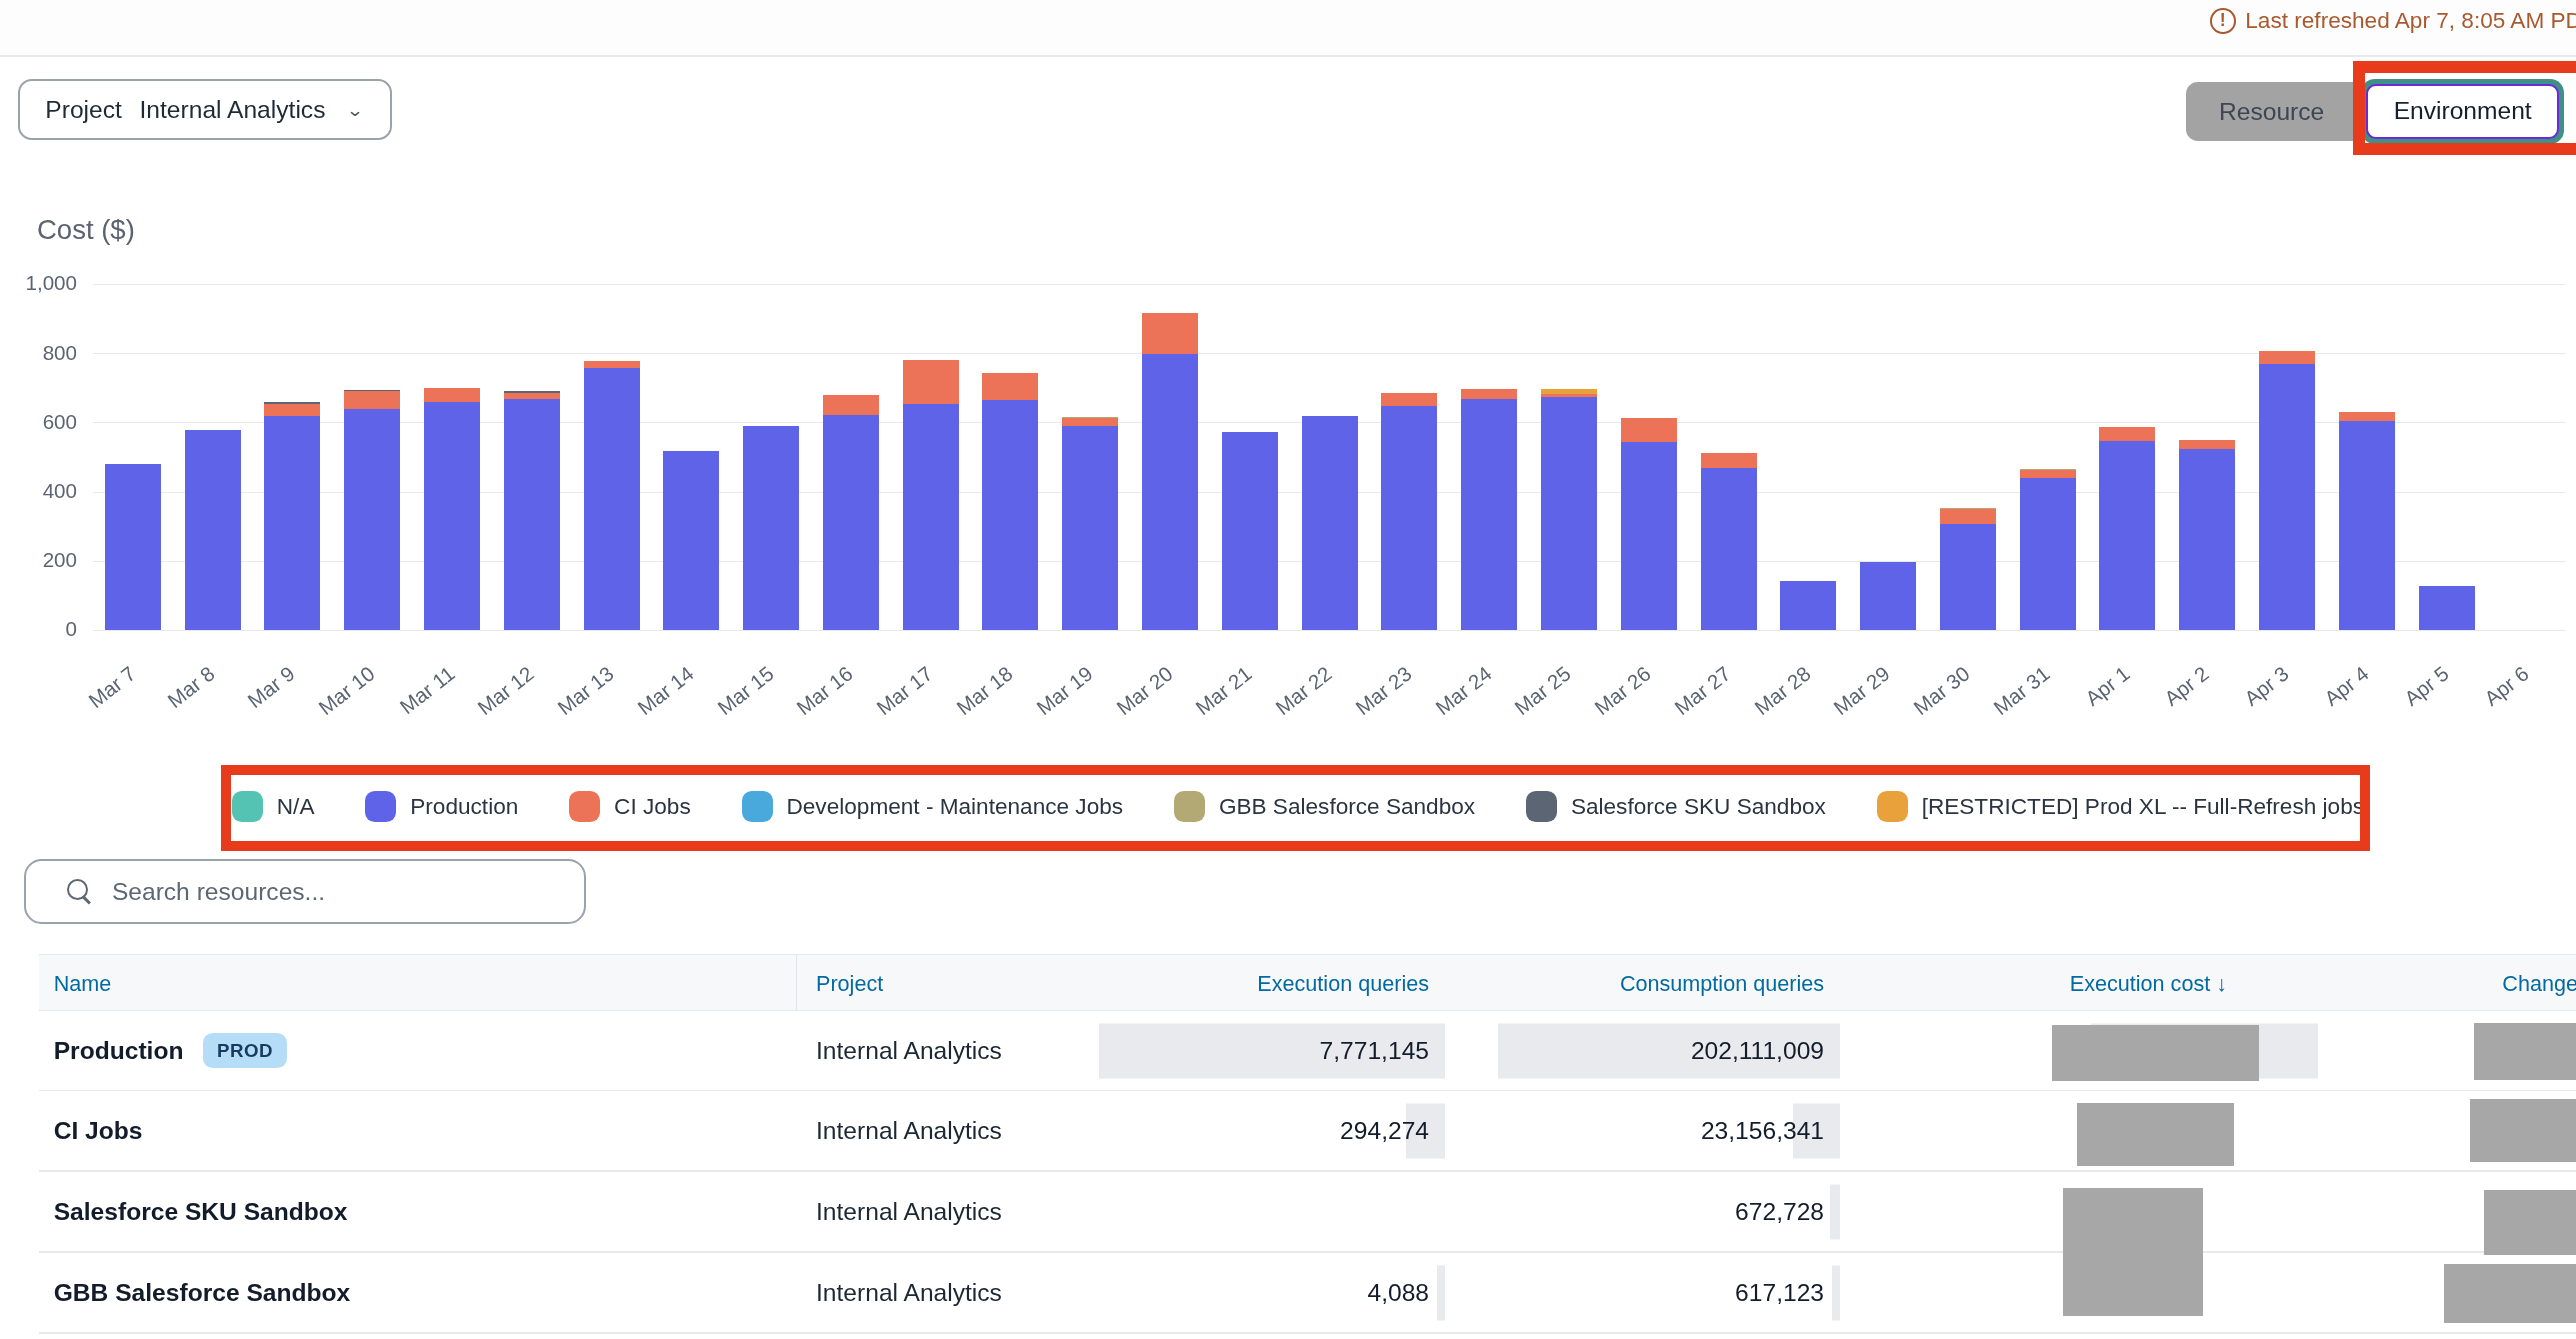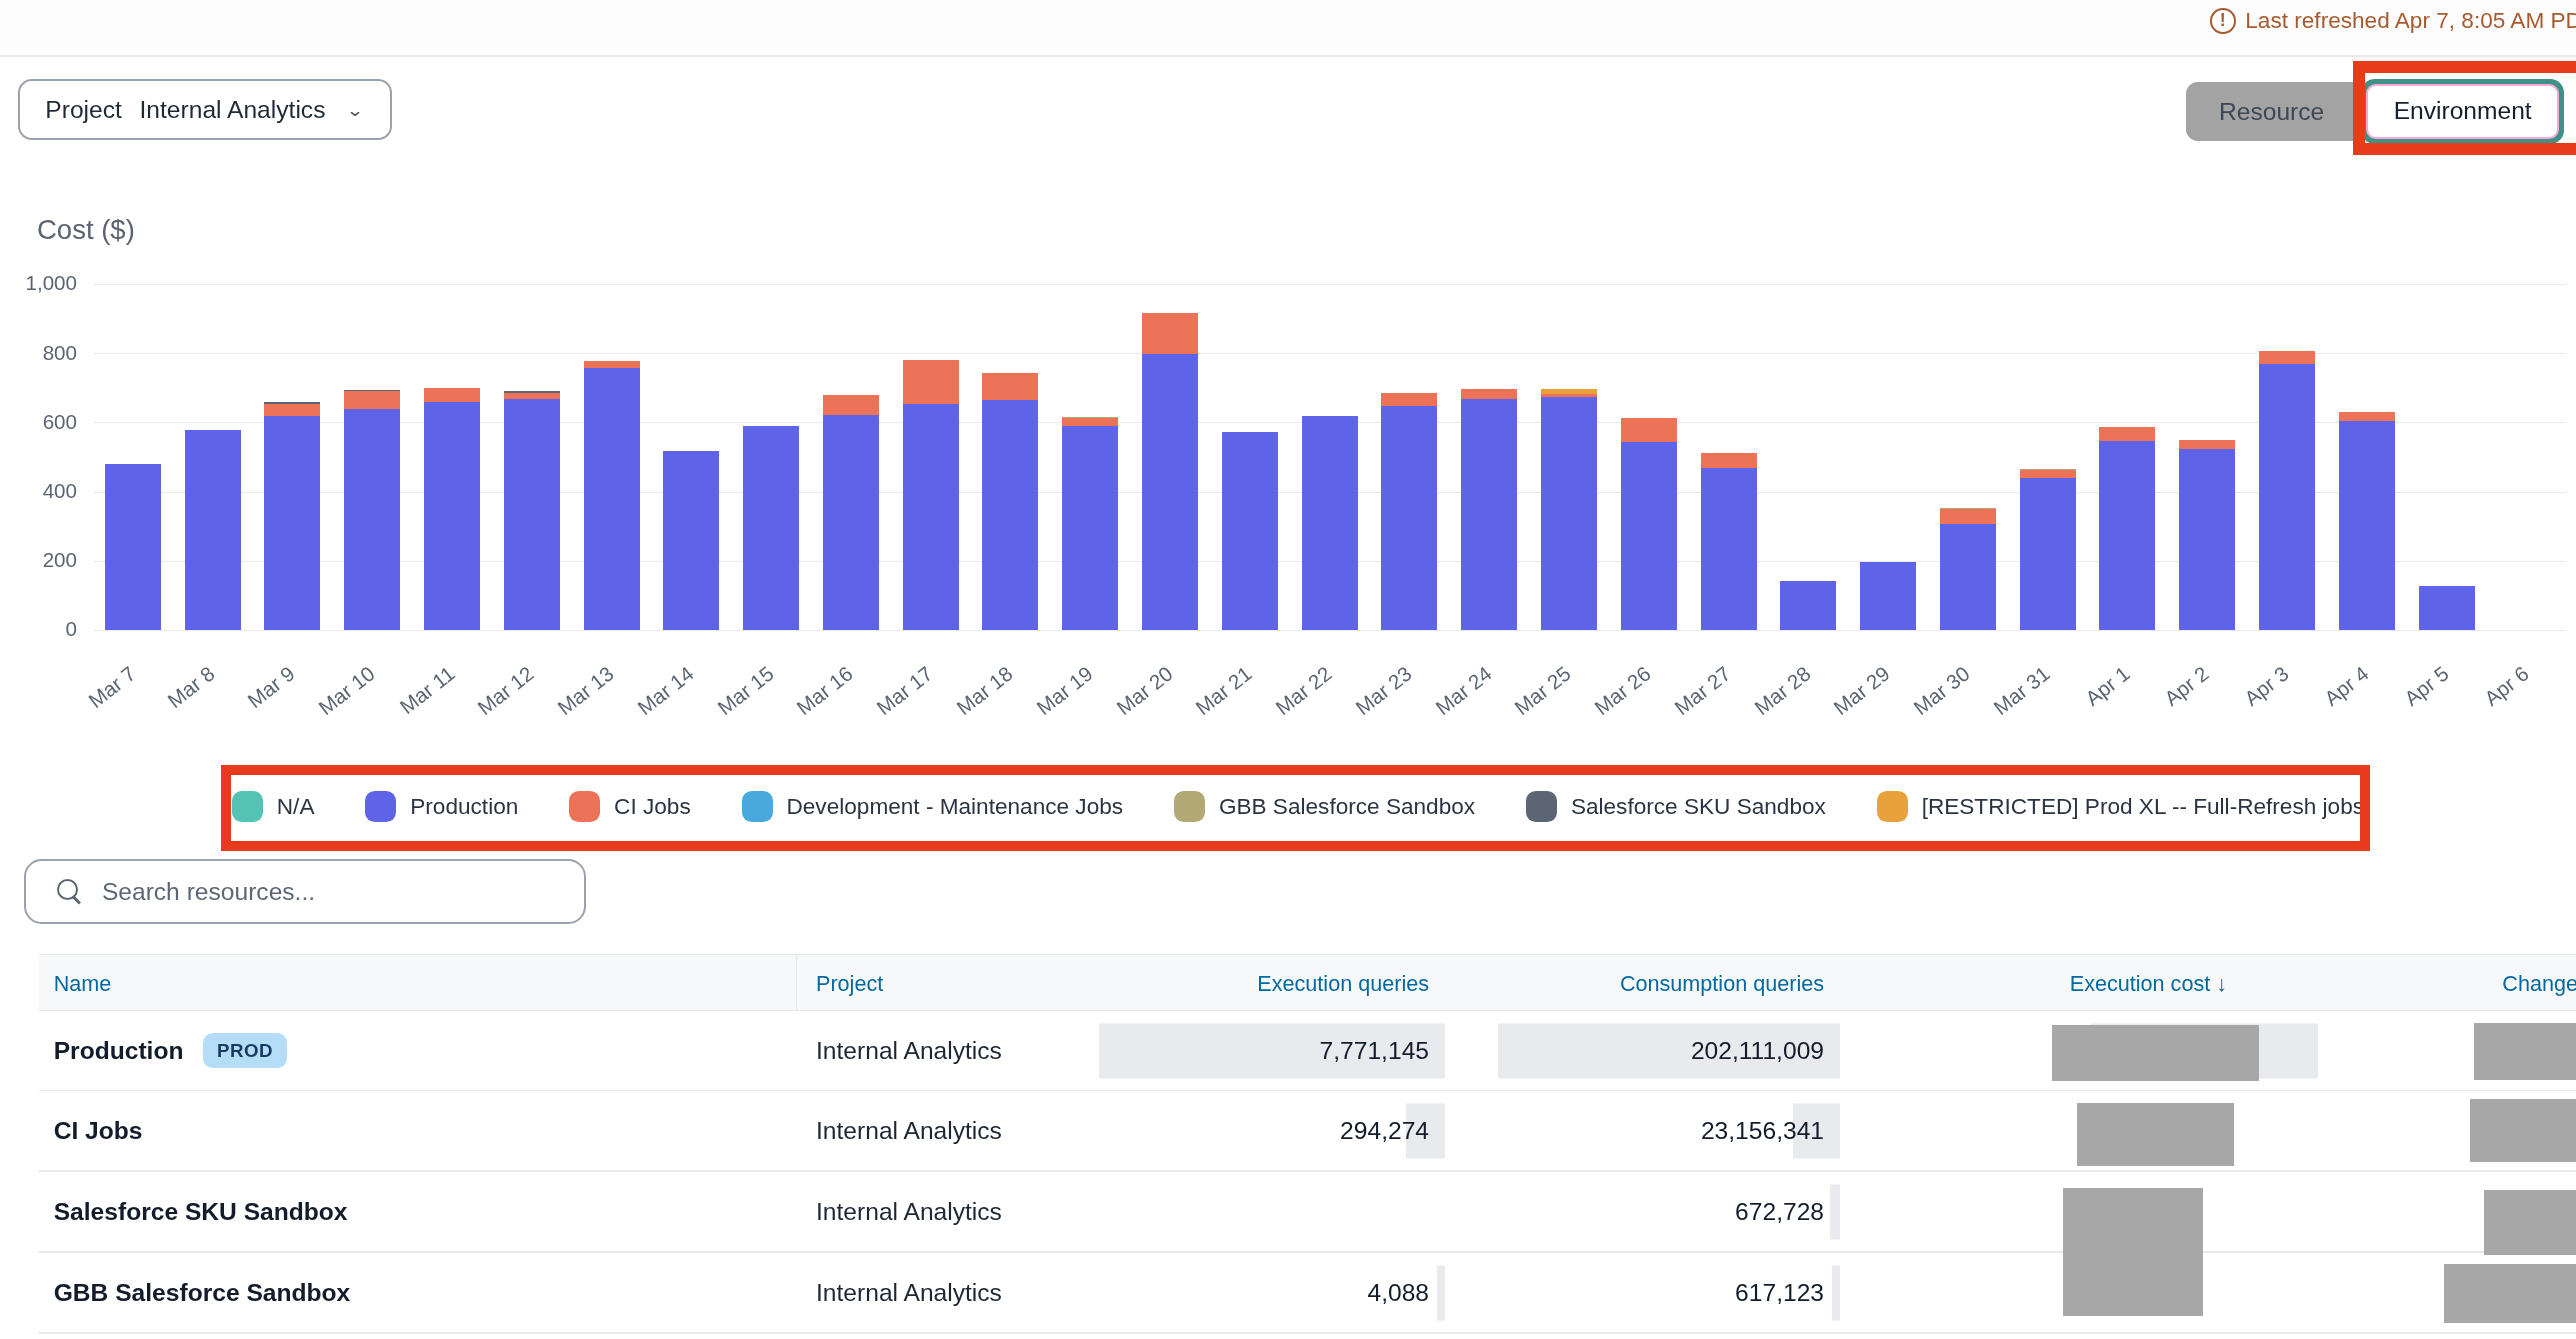--- a/index.html
+++ b/index.html
@@ -14,21 +14,21 @@
   .tab.active::after { content:""; position:absolute; left:-11.8px; right:-11.8px; bottom:0; height:5.9px; background:#7b8490; }
   .refresh { position:absolute; right:-19.7px; top:7.9px; display:flex; align-items:center; gap:9.8px; color:#a85a2e; font-size:22.6px; white-space:nowrap; }
   .warn-ic { width:25.6px; height:25.6px; border:2px solid #a85a2e; border-radius:50%; display:flex; align-items:center; justify-content:center; font-size:17.7px; font-weight:bold; flex:0 0 auto; }
 
   
   .proj-pill { position:absolute; left:17.7px; top:79px; width:374px; height:61px; border:2px solid #9aa2ad; border-radius:13.8px; background:#fff; display:flex; align-items:center; gap:17.7px; padding:0 25.6px; font-size:24.6px; color:#1f2a37; }
   .proj-pill .chev { margin-left:auto; color:#4a5461; font-size:21.6px; transform:scaleY(0.8); }
   .seg { position:absolute; top:79px; right:11.8px; display:flex; align-items:center; }
   .seg-resource { height:59px; background:#a3a3a3; border-radius:11.8px 0 0 11.8px; display:flex; align-items:center; padding:0 33px; font-size:24.6px; color:#3c4654; }
   .seg-env-ring { height:65px; border-radius:13.8px; background:#3f9187; padding:4.9px; margin-left:3.9px; }
-  .seg-env { height:55px; background:#fff; border:2px solid #f9a8d4; border-radius:9.8px; display:flex; align-items:center; padding:0 25.6px; font-size:24.6px; color:#15202e; }
+  .seg-env { height:55px; background:#fff; border:2px solid #6d28d9; border-radius:9.8px; display:flex; align-items:center; padding:0 25.6px; font-size:24.6px; color:#15202e; }
 
   
   .anno { position:absolute; border:11.8px solid #e83b1b; background:transparent; z-index:30; }
   .anno-env { left:2353px; top:61px; width:246px; height:94px; border-width:12.8px; }
   .anno-legend { left:221px; top:765px; width:2149px; height:86px; border-width:10.8px; }
 
   
   .chart-title { position:absolute; left:37px; top:214px; font-size:27.5px; color:#5b6370; }
   .ylabels { position:absolute; left:0; top:0; }
   .ylabel { position:absolute; width:77px; text-align:right; font-size:20.6px; color:#5a6472; }
@@ -41,21 +41,21 @@
   .xlabels { position:absolute; left:93px; top:637px; width:2473px; height:98px; }
   .xlabel { position:absolute; width:98px; text-align:right; font-size:20.6px; color:#5a6472; transform:rotate(-38deg); transform-origin:100% 50%; }
 
   
   .legend { position:absolute; left:236px; top:784px; width:2124px; height:45px; display:flex; align-items:center; justify-content:center; gap:51px; }
   .leg-item { display:flex; align-items:center; gap:13.8px; white-space:nowrap; }
   .leg-chip { width:31px; height:31px; border-radius:9.8px; flex:0 0 auto; }
   .leg-label { font-size:22.6px; color:#2b3442; }
 
   
-  .search { position:absolute; left:23.6px; top:859px; width:562px; height:65px; border:2px solid #9aa2ae; border-radius:17.7px; display:flex; align-items:center; gap:19.7px; padding:0 31px; background:#fff; }
+  .search { position:absolute; left:23.6px; top:859px; width:562px; height:65px; border:2px solid #9aa2ae; border-radius:17.7px; display:flex; align-items:center; gap:19.7px; padding:0 41px; background:#fff; }
   .search-ic { width:25.6px; height:25.6px; position:relative; flex:0 0 auto; }
   .search-ic::before { content:""; position:absolute; left:0; top:0; width:17.7px; height:17.7px; border:2.5px solid #5d6774; border-radius:50%; }
   .search-ic::after { content:""; position:absolute; left:16.7px; top:16.7px; width:9.8px; height:2.5px; background:#5d6774; transform:rotate(45deg); transform-origin:0 50%; }
   .search input { border:none; outline:none; font-size:24.6px; color:#1c2733; width:433px; font-family:"Liberation Sans", sans-serif; background:transparent; }
   .search input::placeholder { color:#5d6774; opacity:1; }
 
   
   .table-layer { position:absolute; left:0; top:0; width:2576px; height:1339px; }
   .thead { position:absolute; left:39px; top:954px; width:2537px; height:57px; background:#f7f8f9; border-top:1px solid #e7e8ec; border-bottom:1px solid #e7e8ec; }
   .th { position:absolute; top:0; height:57px; display:flex; align-items:center; font-size:21.6px; color:#0369a1; }

